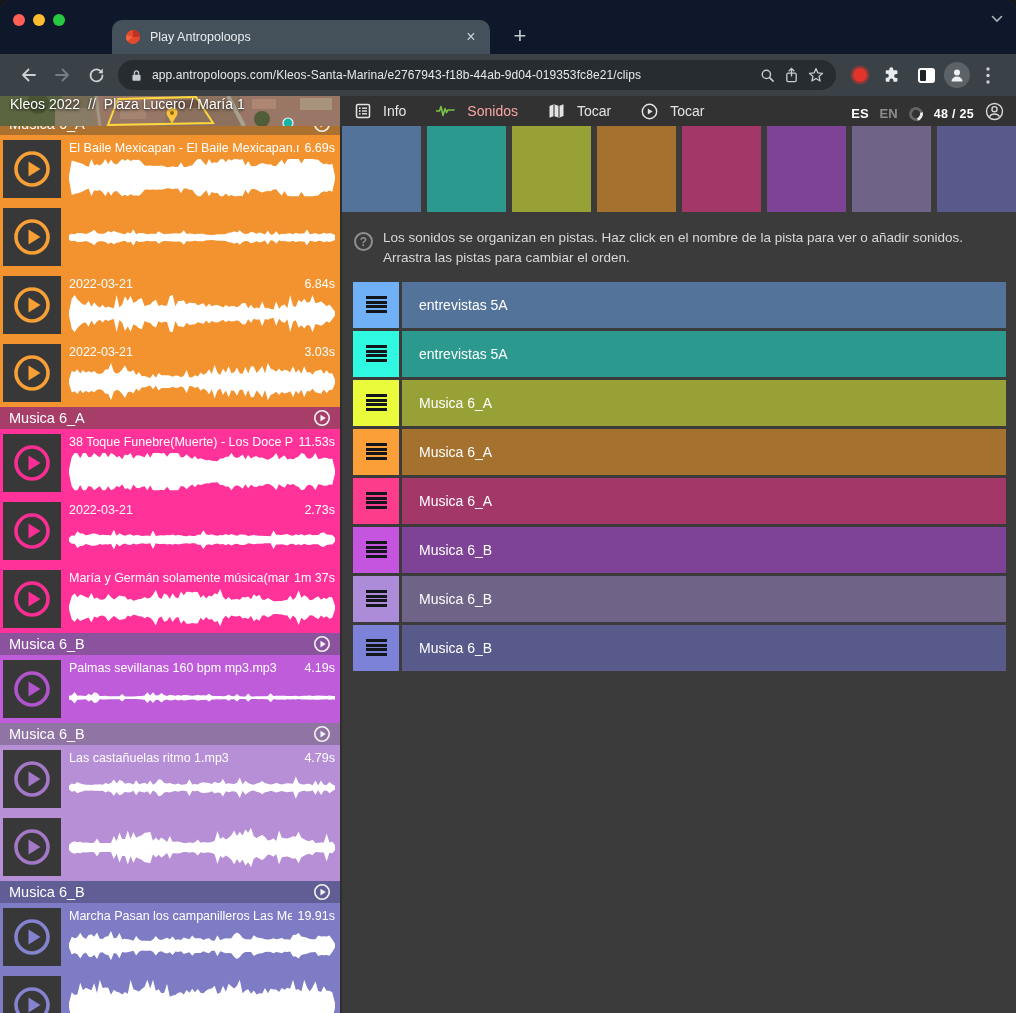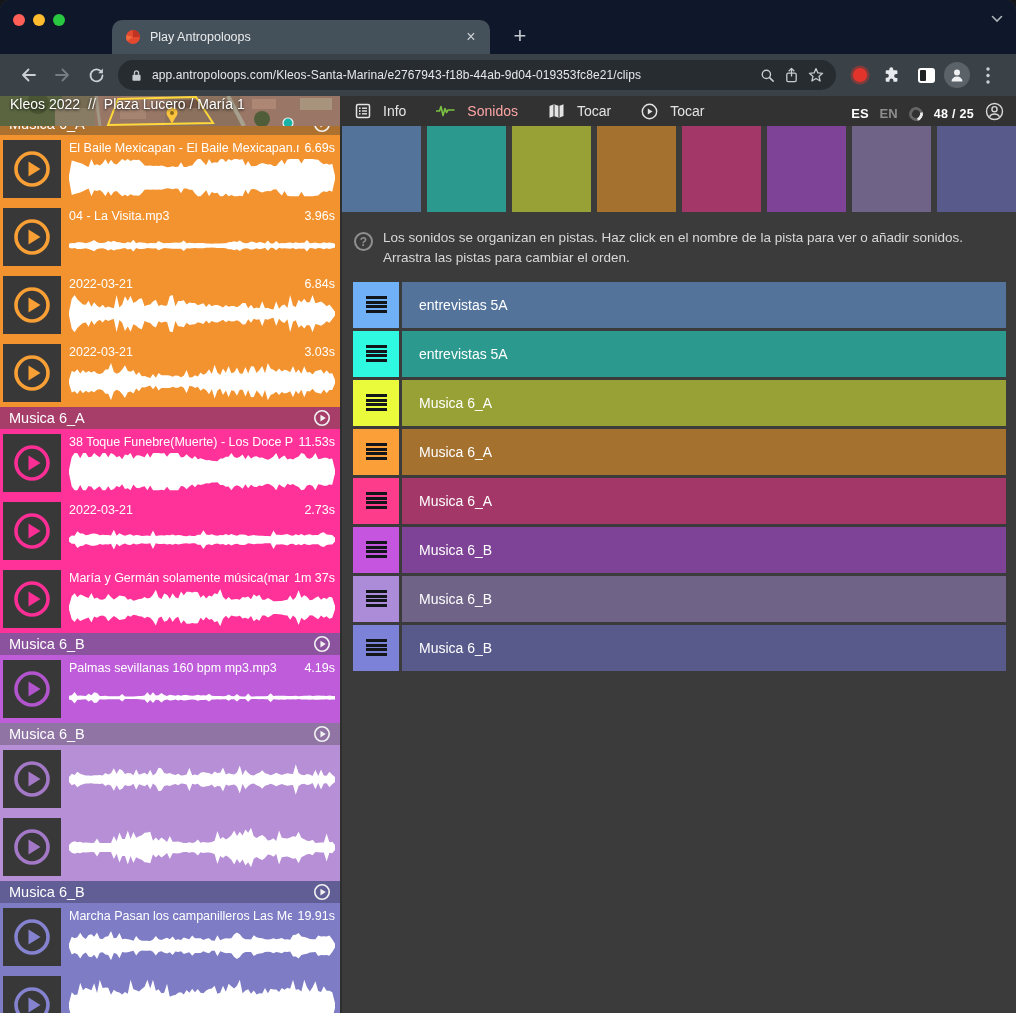--- a/index.html
+++ b/index.html
@@ -273,24 +273,20 @@
               </div>
             </div>
             <div class="clip" style="background: rgb(242, 147, 47);">
               <div class="clip-btn">
                 <svg viewBox="0 0 40 40">
                   <circle cx="20" cy="20" r="16" fill="none" stroke="#F89F35" stroke-width="3.6"></circle>
                   <polygon points="16.5,12.5 28.5,20 16.5,27.5" fill="#F89F35"></polygon>
                 </svg>
               </div>
               <div class="clip-body">
-                <div class="clip-titlerow">
-                  <span class="clip-title">04 - La Visita.mp3</span>
-                  <span class="clip-dur">3.96s</span>
-                </div>
                 <svg viewBox="0 0 280 36" preserveAspectRatio="none" class="clip-wave">
                   <polygon points="0.0,16.4 2.9,15.6 5.9,15.9 8.8,15.1 11.8,15.1 14.7,15.3 17.7,15.8 20.6,15.2 23.6,14.3 26.5,13.1 29.5,15.1 32.4,15.6 35.4,15.7 38.3,15.2 41.3,13.9 44.2,14.9 47.2,13.8 50.1,14.7 53.1,15.0 56.0,15.6 58.9,15.9 61.9,14.7 64.8,15.4 67.8,12.9 70.7,15.9 73.7,15.1 76.6,15.2 79.6,15.4 82.5,16.0 85.5,15.7 88.4,15.6 91.4,15.8 94.3,14.0 97.3,15.2 100.2,15.9 103.2,15.7 106.1,15.6 109.1,15.4 112.0,15.3 114.9,15.4 117.9,15.3 120.8,13.4 123.8,15.8 126.7,15.5 129.7,15.7 132.6,15.9 135.6,15.7 138.5,15.7 141.5,15.7 144.4,16.2 147.4,16.2 150.3,16.4 153.3,16.2 156.2,16.0 159.2,16.0 162.1,15.9 165.1,15.8 168.0,15.0 170.9,14.9 173.9,14.1 176.8,14.9 179.8,13.4 182.7,15.2 185.7,15.8 188.6,15.6 191.6,14.4 194.5,14.9 197.5,15.7 200.4,14.9 203.4,15.3 206.3,16.1 209.3,13.5 212.2,16.2 215.2,16.0 218.1,14.0 221.1,16.2 224.0,15.6 226.9,15.8 229.9,15.5 232.8,15.3 235.8,15.9 238.7,15.0 241.7,15.6 244.6,15.4 247.6,15.5 250.5,13.0 253.5,15.9 256.4,15.7 259.4,15.2 262.3,15.9 265.3,15.8 268.2,15.0 271.2,15.7 274.1,15.2 277.1,15.7 280.0,16.4 280.0,19.6 277.1,20.3 274.1,20.8 271.2,20.3 268.2,21.0 265.3,20.2 262.3,20.1 259.4,20.8 256.4,20.3 253.5,20.1 250.5,23.0 247.6,20.5 244.6,20.6 241.7,20.4 238.7,21.0 235.8,20.1 232.8,20.7 229.9,20.5 226.9,20.2 224.0,20.4 221.1,19.8 218.1,22.0 215.2,20.0 212.2,19.8 209.3,22.5 206.3,19.9 203.4,20.7 200.4,21.1 197.5,20.3 194.5,21.1 191.6,21.6 188.6,20.4 185.7,20.2 182.7,20.8 179.8,22.6 176.8,21.1 173.9,21.9 170.9,21.1 168.0,21.0 165.1,20.2 162.1,20.1 159.2,20.0 156.2,20.0 153.3,19.8 150.3,19.6 147.4,19.8 144.4,19.8 141.5,20.3 138.5,20.3 135.6,20.3 132.6,20.1 129.7,20.3 126.7,20.5 123.8,20.2 120.8,22.6 117.9,20.7 114.9,20.6 112.0,20.7 109.1,20.6 106.1,20.4 103.2,20.3 100.2,20.1 97.3,20.8 94.3,22.0 91.4,20.2 88.4,20.4 85.5,20.3 82.5,20.0 79.6,20.6 76.6,20.8 73.7,20.9 70.7,20.1 67.8,23.1 64.8,20.6 61.9,21.3 58.9,20.1 56.0,20.4 53.1,21.0 50.1,21.3 47.2,22.2 44.2,21.1 41.3,22.1 38.3,20.8 35.4,20.3 32.4,20.4 29.5,20.9 26.5,22.9 23.6,21.7 20.6,20.8 17.7,20.2 14.7,20.7 11.8,20.9 8.8,20.9 5.9,20.1 2.9,20.4 0.0,19.6" fill="#ffffff"></polygon>
                 </svg>
               </div>
             </div>
             <div class="clip" style="background: rgb(242, 147, 47);">
               <div class="clip-btn">
                 <svg viewBox="0 0 40 40">
                   <circle cx="20" cy="20" r="16" fill="none" stroke="#F89F35" stroke-width="3.6"></circle>
                   <polygon points="16.5,12.5 28.5,20 16.5,27.5" fill="#F89F35"></polygon>
@@ -419,20 +415,24 @@
               </svg>
             </div>
             <div class="clip" style="background: rgb(183, 143, 214);">
               <div class="clip-btn">
                 <svg viewBox="0 0 40 40">
                   <circle cx="20" cy="20" r="16" fill="none" stroke="#A379C7" stroke-width="3.6"></circle>
                   <polygon points="16.5,12.5 28.5,20 16.5,27.5" fill="#A379C7"></polygon>
                 </svg>
               </div>
               <div class="clip-body">
+                <div class="clip-titlerow">
+                  <span class="clip-title">Las castañuelas ritmo 1.mp3</span>
+                  <span class="clip-dur">4.79s</span>
+                </div>
                 <svg viewBox="0 0 280 36" preserveAspectRatio="none" class="clip-wave">
                   <polygon points="0.0,16.4 2.9,14.4 5.9,15.1 8.8,13.1 11.8,14.3 14.7,15.0 17.7,15.5 20.6,15.4 23.6,15.6 26.5,15.3 29.5,15.3 32.4,15.1 35.4,15.4 38.3,13.9 41.3,14.9 44.2,14.0 47.2,10.9 50.1,14.3 53.1,11.4 56.0,12.2 58.9,14.5 61.9,13.9 64.8,14.1 67.8,15.3 70.7,11.5 73.7,15.0 76.6,14.3 79.6,13.8 82.5,15.0 85.5,11.8 88.4,15.5 91.4,14.0 94.3,10.6 97.3,11.1 100.2,13.9 103.2,14.3 106.1,13.9 109.1,14.7 112.0,15.2 114.9,14.4 117.9,15.4 120.8,15.3 123.8,14.8 126.7,10.6 129.7,15.3 132.6,14.8 135.6,15.3 138.5,13.8 141.5,13.3 144.4,13.7 147.4,13.9 150.3,14.8 153.3,12.9 156.2,13.9 159.2,13.7 162.1,10.4 165.1,14.8 168.0,14.1 170.9,14.6 173.9,14.9 176.8,13.6 179.8,9.1 182.7,15.3 185.7,11.9 188.6,13.9 191.6,15.1 194.5,15.5 197.5,14.4 200.4,13.8 203.4,12.2 206.3,14.1 209.3,14.5 212.2,15.3 215.2,14.7 218.1,13.8 221.1,14.5 224.0,15.2 226.9,14.5 229.9,14.1 232.8,14.4 235.8,14.6 238.7,8.3 241.7,13.9 244.6,15.0 247.6,15.3 250.5,14.6 253.5,14.9 256.4,15.8 259.4,11.8 262.3,15.8 265.3,11.7 268.2,15.4 271.2,15.6 274.1,13.1 277.1,15.0 280.0,16.4 280.0,19.6 277.1,21.0 274.1,22.9 271.2,20.4 268.2,20.6 265.3,24.3 262.3,20.2 259.4,24.2 256.4,20.2 253.5,21.1 250.5,21.4 247.6,20.7 244.6,21.0 241.7,22.1 238.7,27.7 235.8,21.4 232.8,21.6 229.9,21.9 226.9,21.5 224.0,20.8 221.1,21.5 218.1,22.2 215.2,21.3 212.2,20.7 209.3,21.5 206.3,21.9 203.4,23.8 200.4,22.2 197.5,21.6 194.5,20.5 191.6,20.9 188.6,22.1 185.7,24.1 182.7,20.7 179.8,26.9 176.8,22.4 173.9,21.1 170.9,21.4 168.0,21.9 165.1,21.2 162.1,25.6 159.2,22.3 156.2,22.1 153.3,23.1 150.3,21.2 147.4,22.1 144.4,22.3 141.5,22.7 138.5,22.2 135.6,20.7 132.6,21.2 129.7,20.7 126.7,25.4 123.8,21.2 120.8,20.7 117.9,20.6 114.9,21.6 112.0,20.8 109.1,21.3 106.1,22.1 103.2,21.7 100.2,22.1 97.3,24.9 94.3,25.4 91.4,22.0 88.4,20.5 85.5,24.2 82.5,21.0 79.6,22.2 76.6,21.7 73.7,21.0 70.7,24.5 67.8,20.7 64.8,21.9 61.9,22.1 58.9,21.5 56.0,23.8 53.1,24.6 50.1,21.7 47.2,25.1 44.2,22.0 41.3,21.1 38.3,22.1 35.4,20.6 32.4,20.9 29.5,20.7 26.5,20.7 23.6,20.4 20.6,20.6 17.7,20.5 14.7,21.0 11.8,21.7 8.8,22.9 5.9,20.9 2.9,21.6 0.0,19.6" fill="#ffffff"></polygon>
                 </svg>
               </div>
             </div>
             <div class="clip" style="background: rgb(183, 143, 214);">
               <div class="clip-btn">
                 <svg viewBox="0 0 40 40">
                   <circle cx="20" cy="20" r="16" fill="none" stroke="#A379C7" stroke-width="3.6"></circle>
                   <polygon points="16.5,12.5 28.5,20 16.5,27.5" fill="#A379C7"></polygon>

